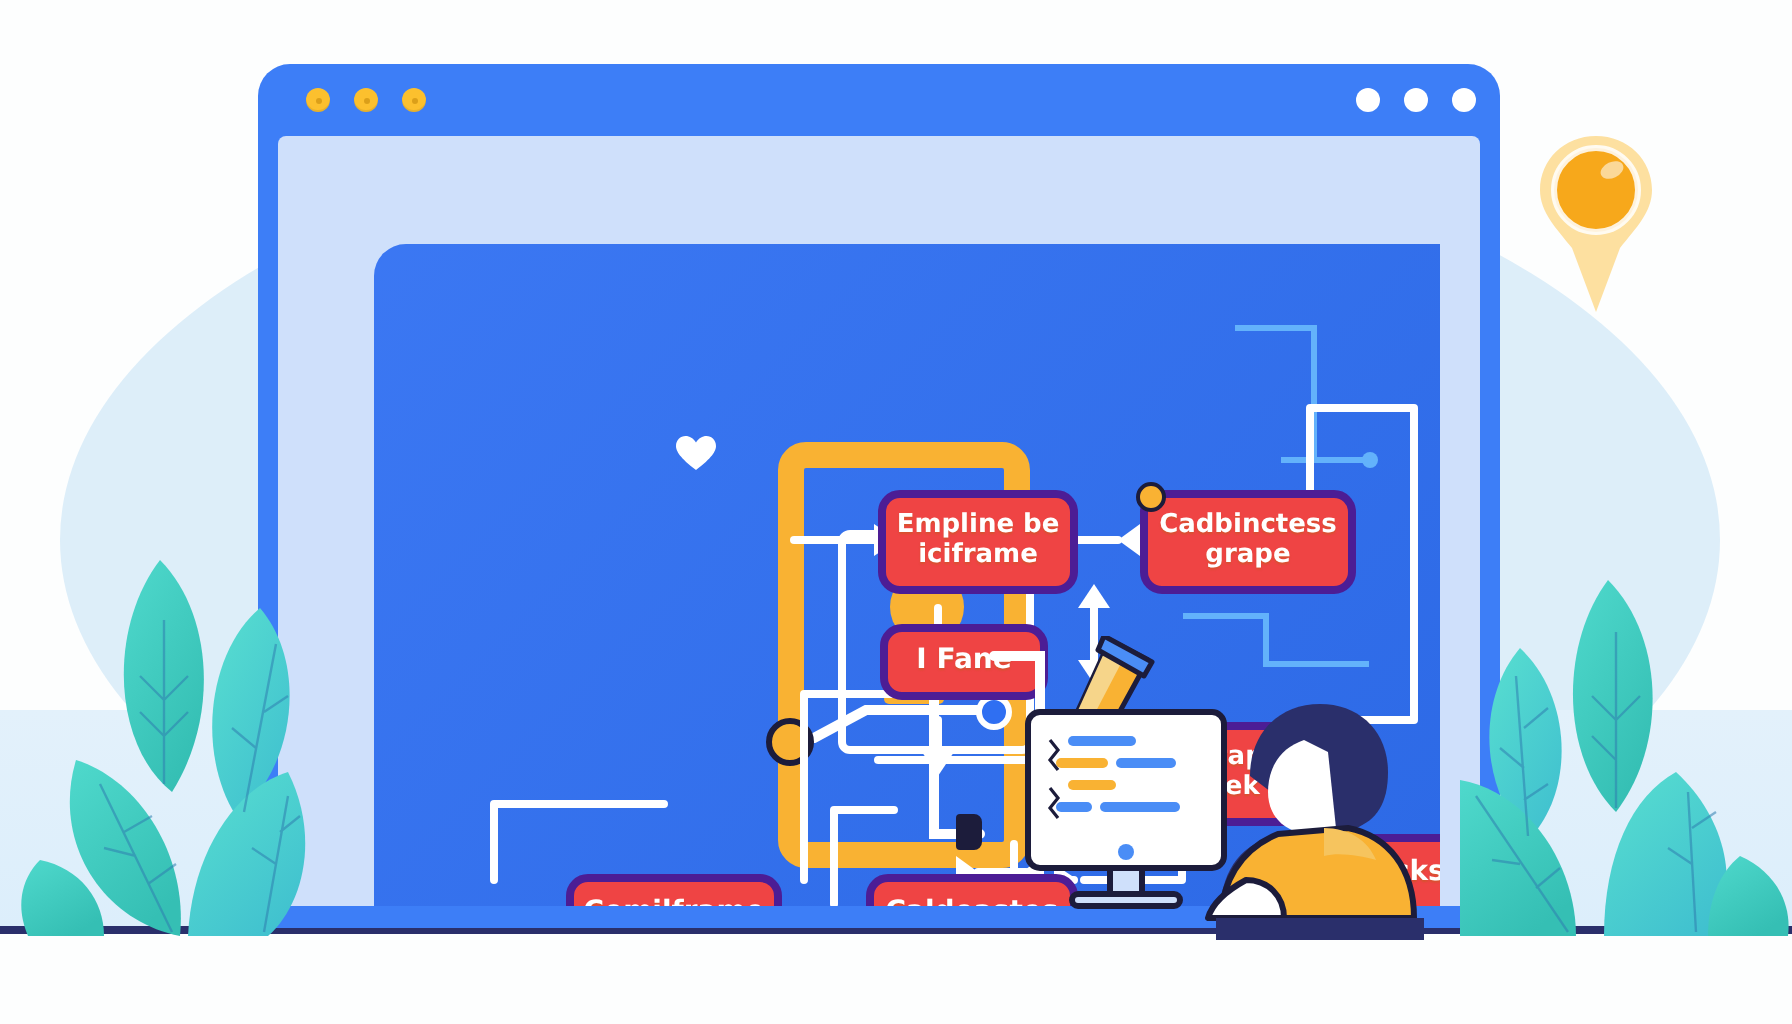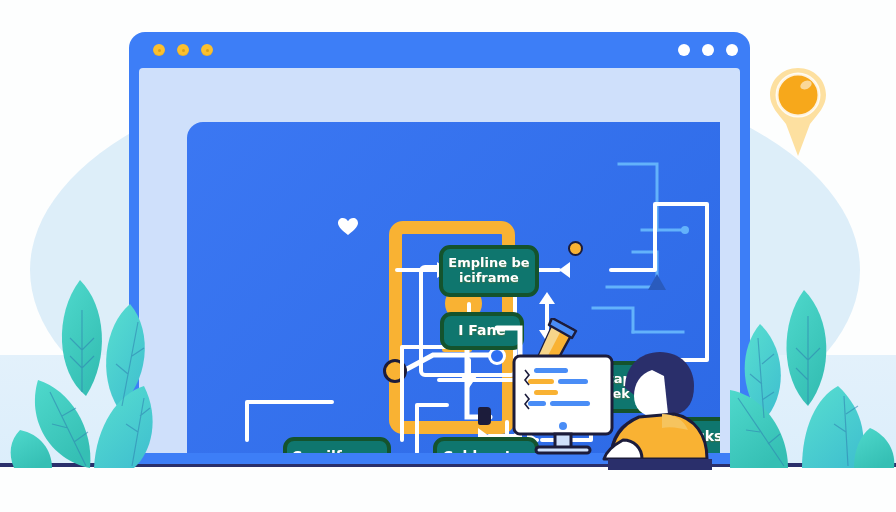--- a/index.html
+++ b/index.html
@@ -46,21 +46,21 @@
   .bar1{left:53px;top:113px;width:43px;}
   .bar2{left:53px;top:126px;width:30px;}
   .knob{position:absolute;width:18px;height:18px;border-radius:50%;
       border:3px solid #ffffff;background:#2f6ff2;box-sizing:border-box;}
   .knob-orange{position:absolute;left:-6px;top:138px;width:24px;height:24px;border-radius:50%;
       background:#f9b233;border:3px solid #1c1c3b;box-sizing:border-box;}
   .plug{position:absolute;left:89px;top:186px;width:13px;height:18px;background:#1c1c3b;
       border-radius:2px 4px 4px 2px;}
 
   
-  .node{position:absolute;background:#0f766e;border:4px solid #14532d;border-radius:11px;
+  .node{position:absolute;background:#ef4444;border:4px solid #4c1d95;border-radius:11px;
       color:#ffffff;display:flex;align-items:center;justify-content:center;text-align:center;
       font-weight:700;line-height:1.12;box-sizing:border-box;
       text-shadow:0 1px 1px rgba(170,110,10,.35);}
 
   
   .flow{position:absolute;left:0;top:0;width:533px;height:331px;}
 
   .heart{position:absolute;left:151px;top:96px;width:20px;height:18px;}
 
   
@@ -188,20 +188,24 @@
             <path d="M480 318 l12 -8 v16 z" transform="translate(-10,0)"></path>
             <path d="M340 380 l-12 -8 v16 z" transform="translate(140,-16)"></path>
           </g>
         </svg>
 
         <div class="node" style="left:252px;top:123px;width:100px;height:52px;font-size:13px;padding:0 4px">
           <span><span>Empline be</span><br>
           <span>iciframe</span></span>
         </div>
 
+        <div class="node" style="left:383px;top:123px;width:108px;height:52px;font-size:13px;padding:0 4px">
+          <span><span>Cadbinctess</span><br>
+          <span>grape</span></span>
+        </div>
         <div style="position:absolute;left:381px;top:119px;width:15px;height:15px;border-radius:50%;
                     background:#f9b233;border:2px solid #1c1c3b;box-sizing:border-box"></div>
 
         <div class="node" style="left:253px;top:190px;width:84px;height:38px;font-size:14px">
           <span>I Fane</span>
         </div>
 
         <div class="node" style="left:356px;top:239px;width:110px;height:52px;font-size:13px;padding:0 4px">
           <span><span>Encudstapk</span><br>
           <span>asfroaek</span></span>

